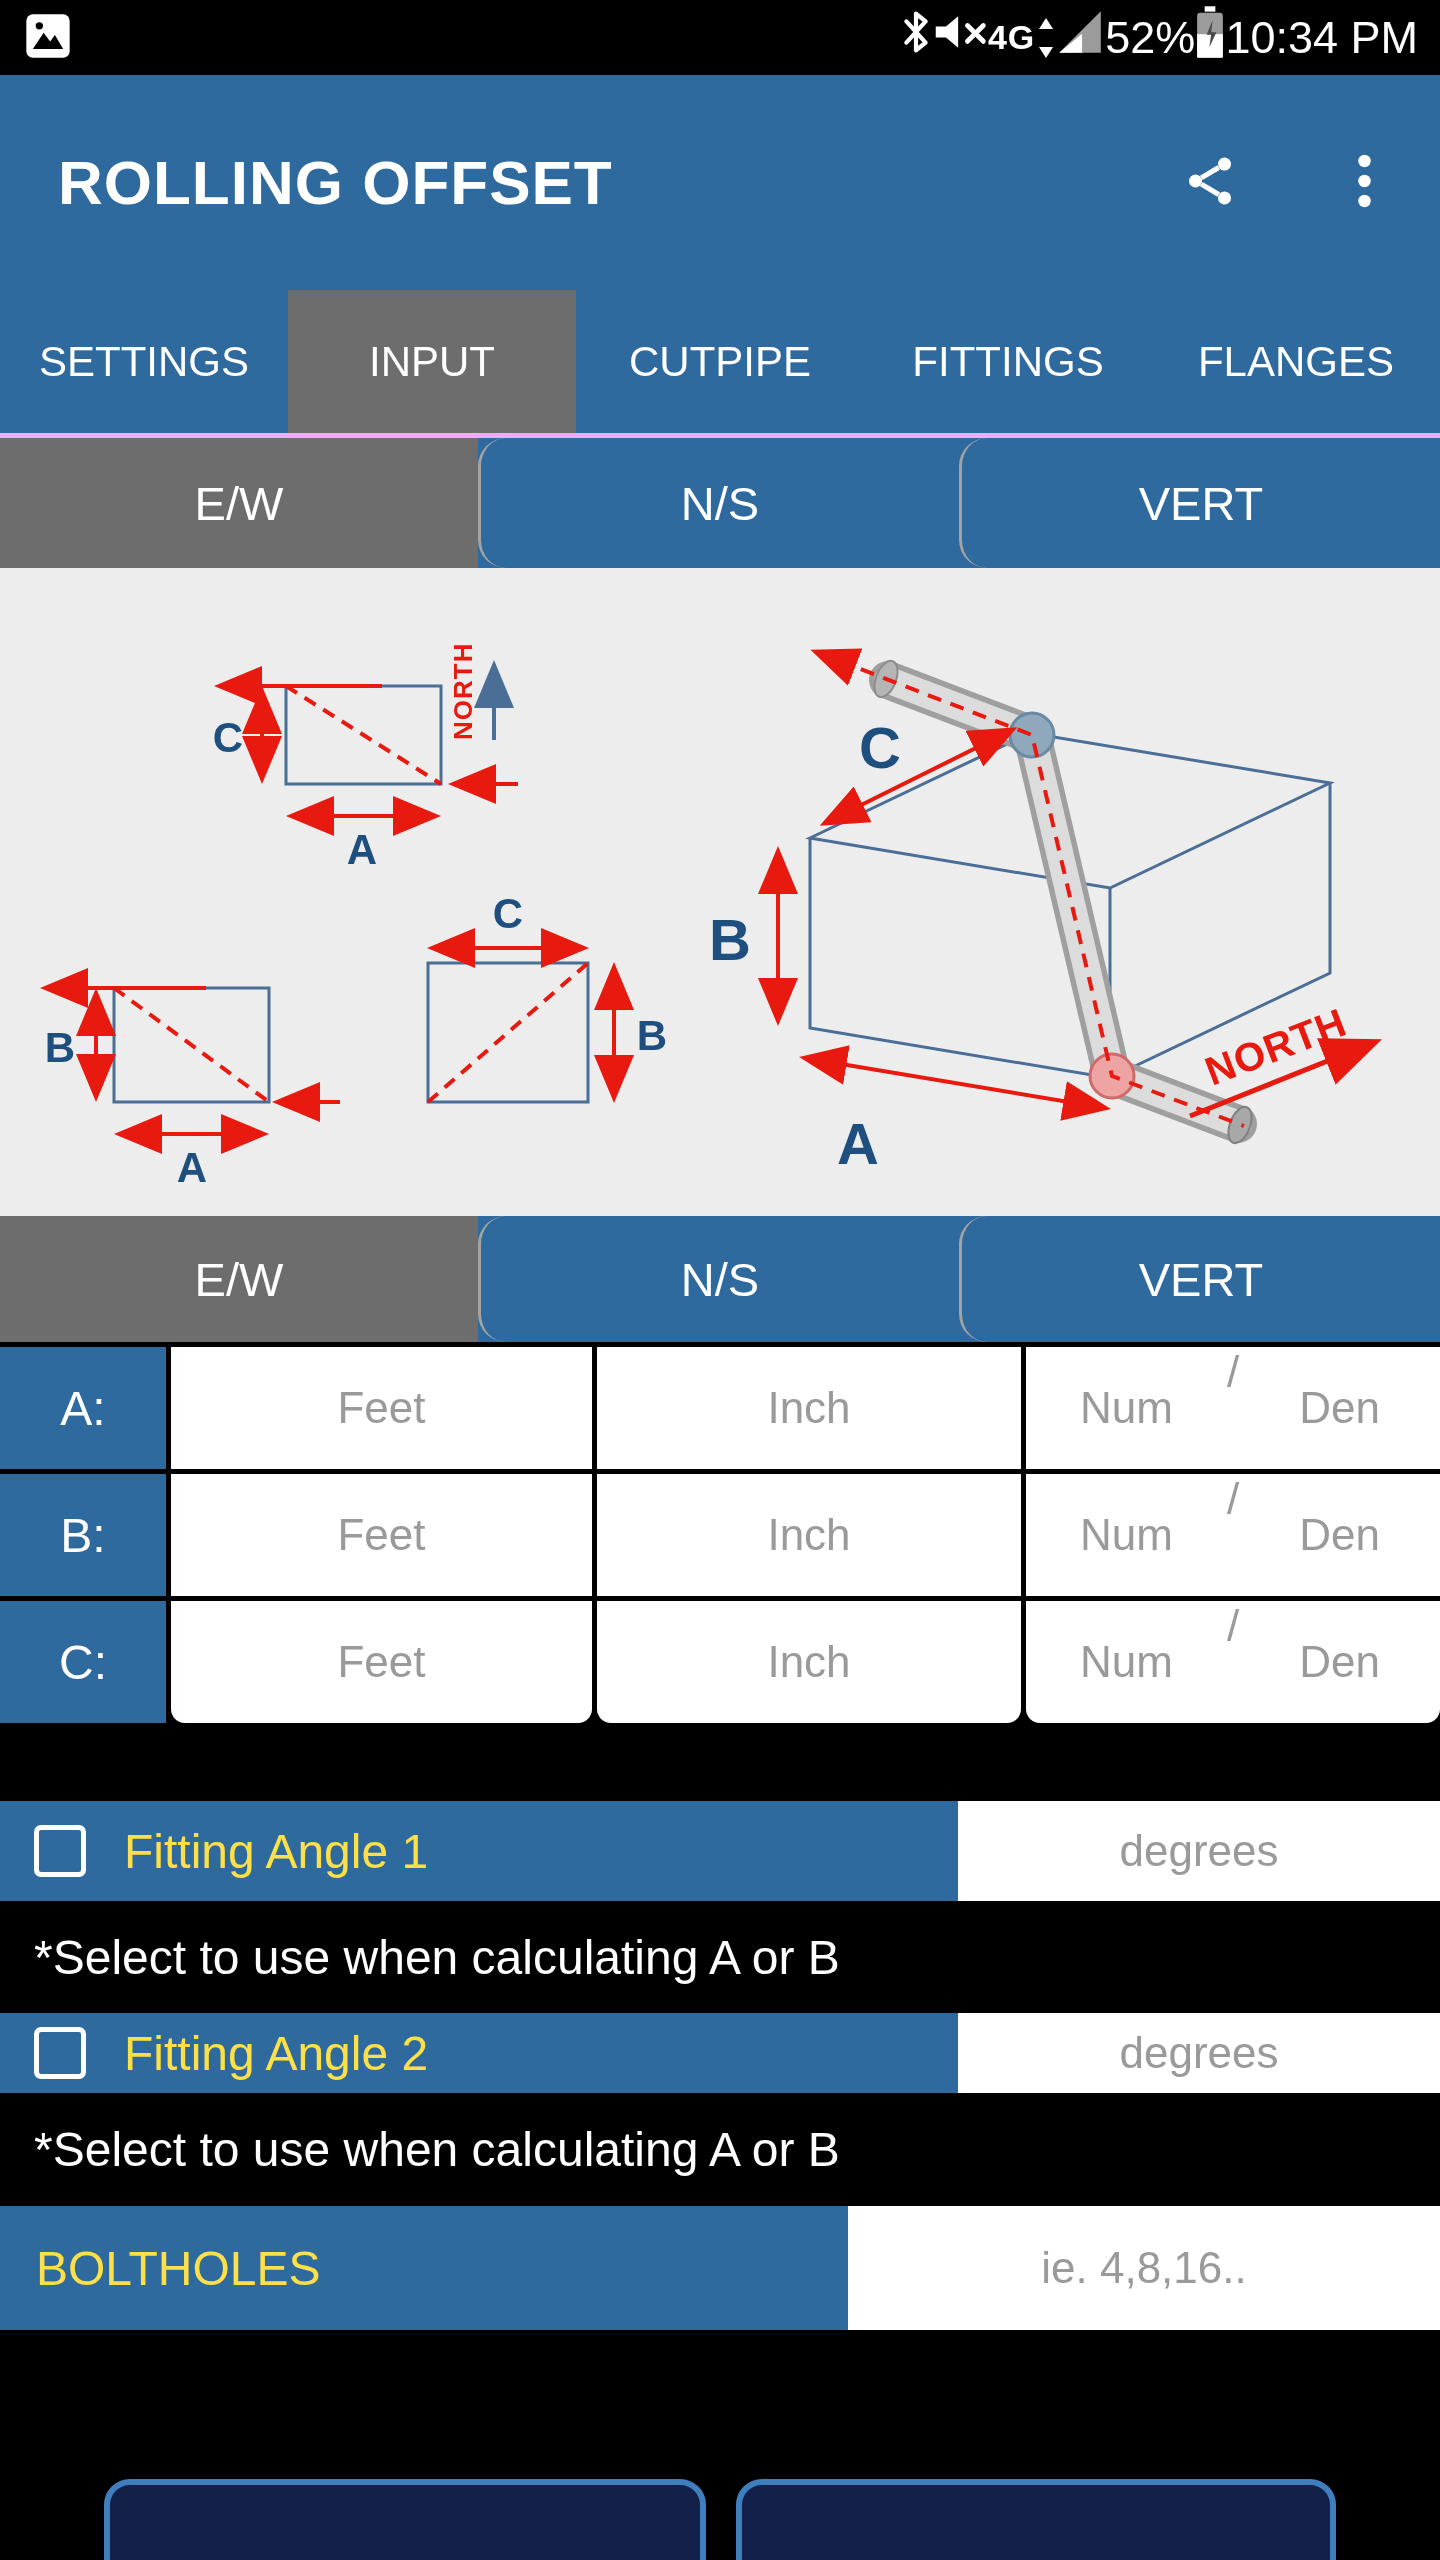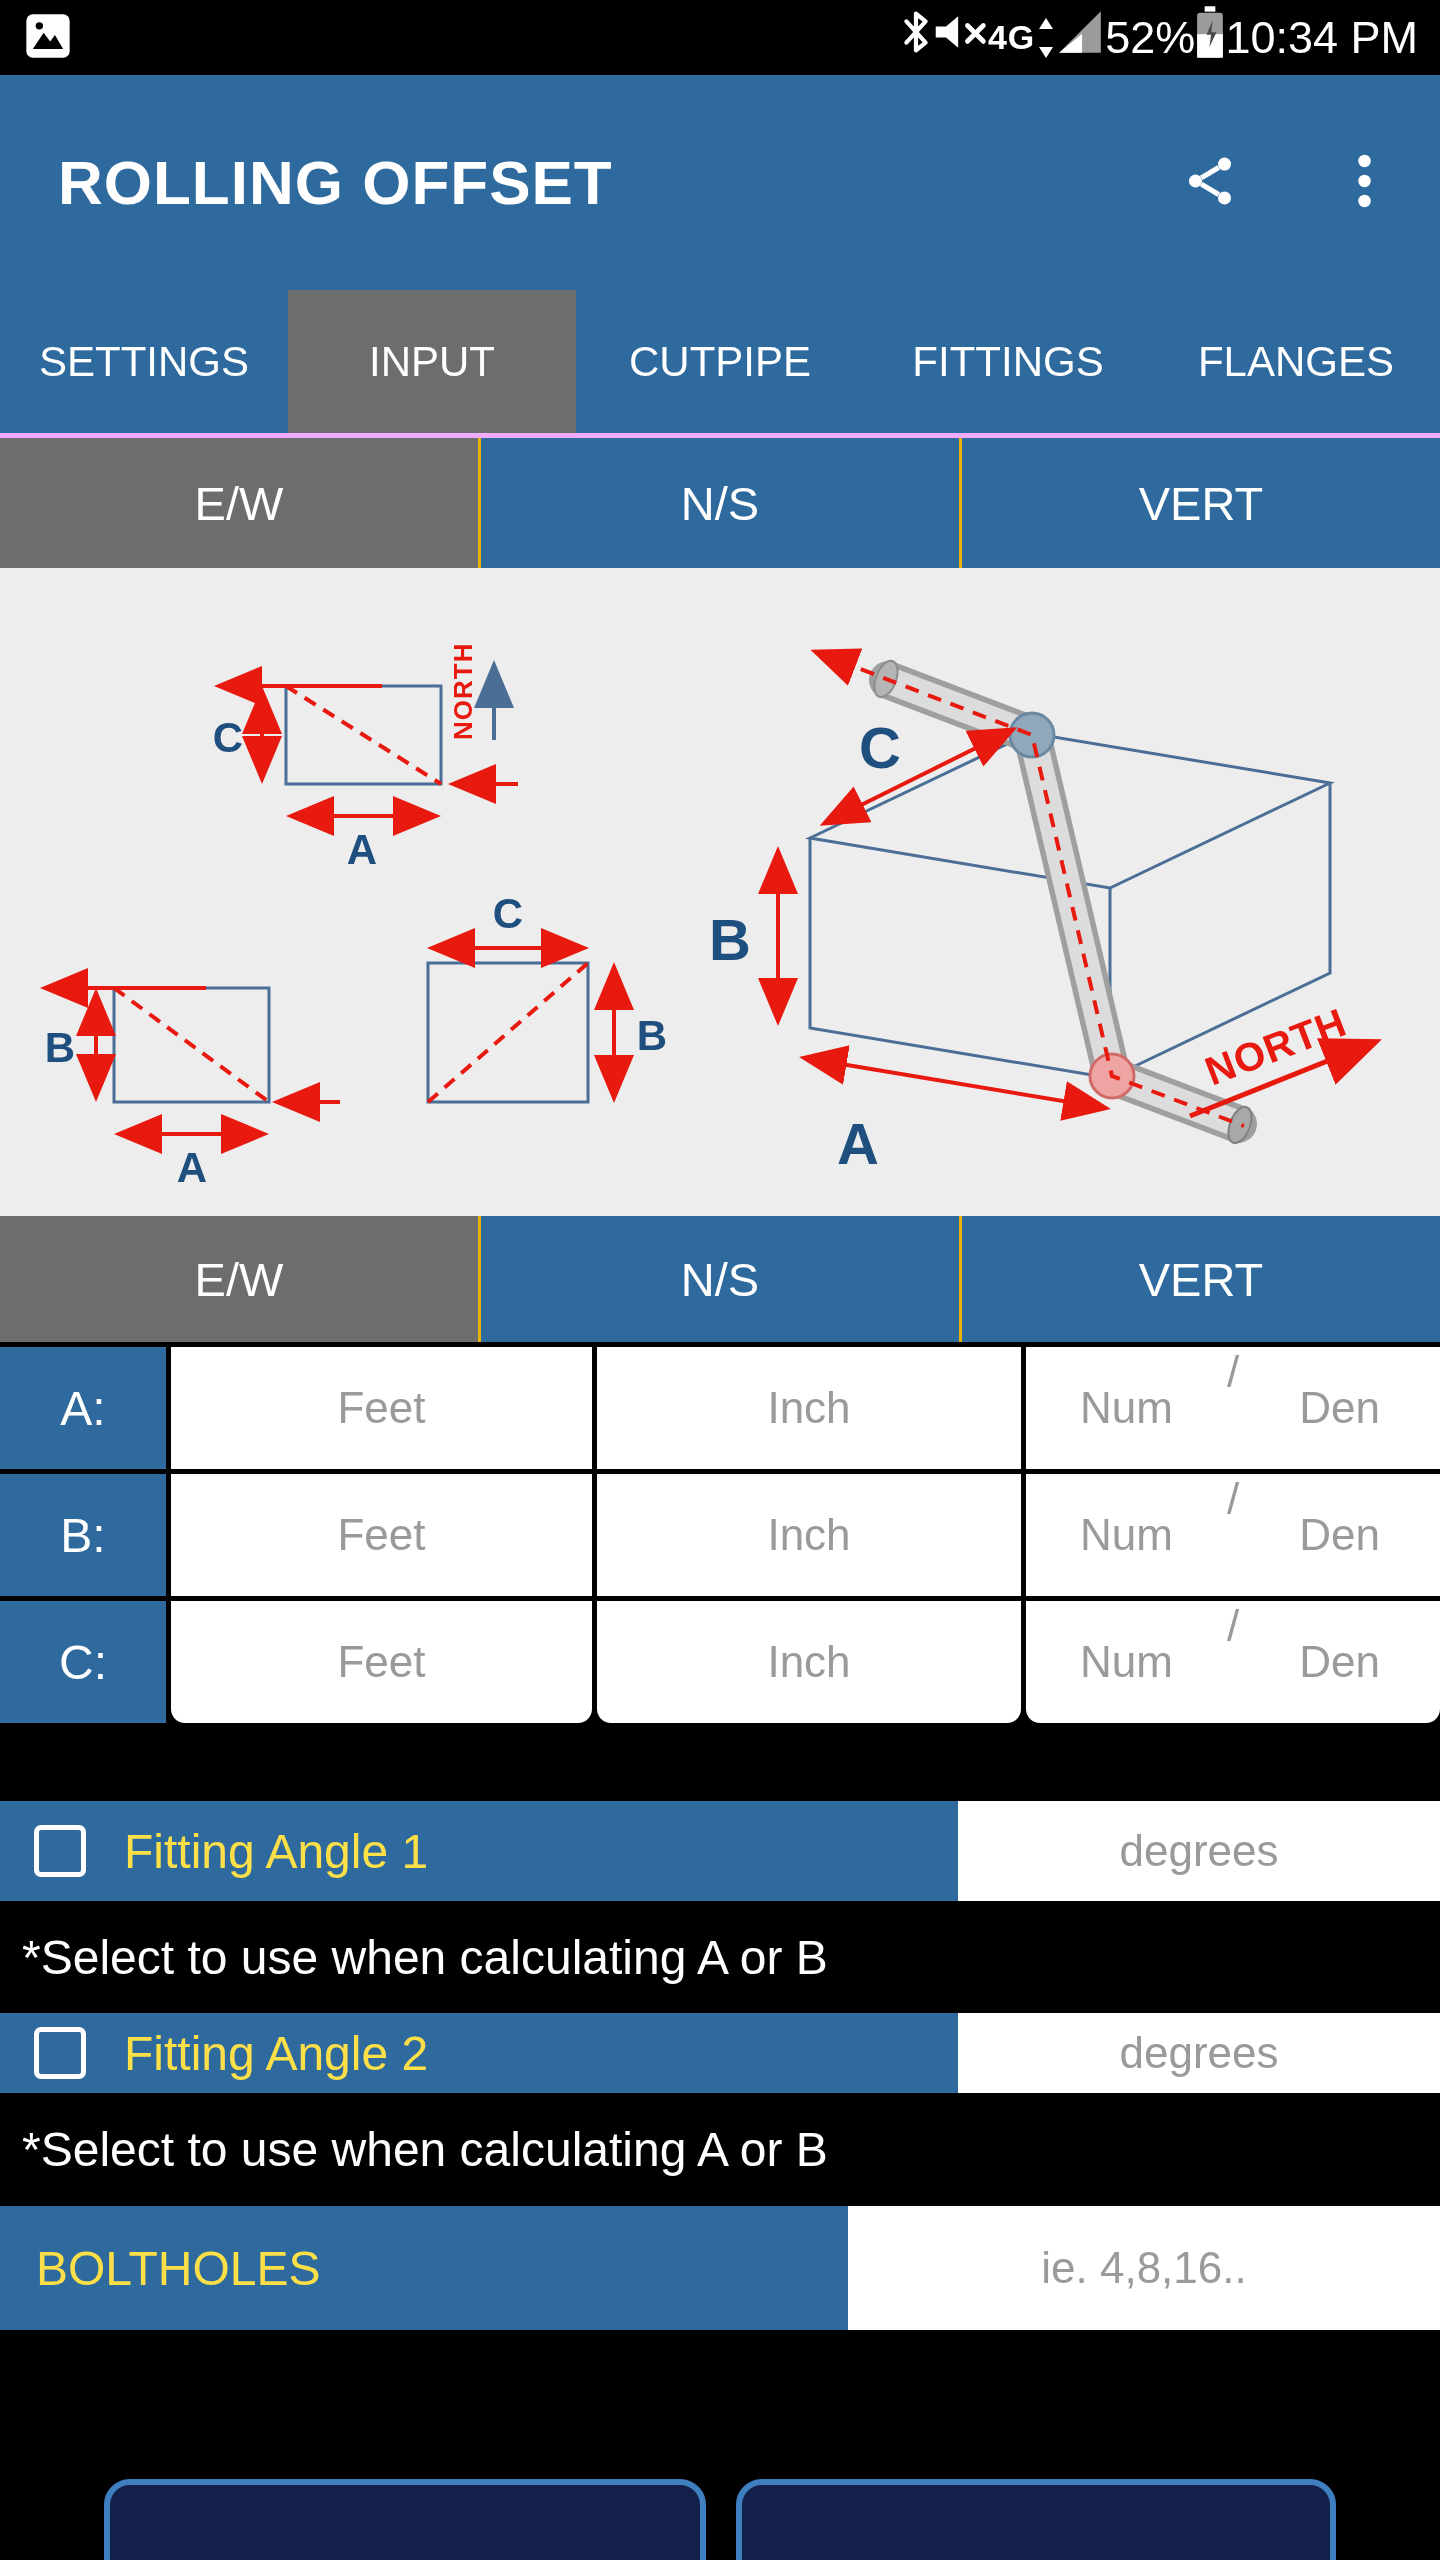--- a/index.html
+++ b/index.html
@@ -20,21 +20,21 @@
   
   .navtabs { height: 148px; background: #2e6a9e; display: flex; border-bottom: 5px solid #f0abfc; }
   .navtab { flex: 1; display: flex; align-items: center; justify-content: center; font-size: 42px; color: #fff; cursor: pointer; }
   .navtab.selected { background: #6d6d6d; }
 
   
   .planetabs { display: flex; background: #2e6a9e; }
   .planetabs.top { height: 130px; }
   .planetabs.bottom { height: 126px; }
   .planetab { flex: 1; display: flex; align-items: center; justify-content: center; font-size: 47px; color: #fff; background: #2e6a9e; cursor: pointer; }
-  .planetab + .planetab { border-left: 3px solid #eab308; }
+  .planetab + .planetab { border-left: 3px solid #a3a3a3; border-radius: 28px; }
   .planetab.selected { background: #6d6d6d; }
 
   
   .diagram { height: 648px; background: #ededed; }
 
   
   .mtable { background: #000; display: grid; grid-template-columns: 166px 421px 424px 1fr; grid-auto-rows: 122px; gap: 5px; padding-top: 5px; }
   .mlabel { background: #2e6a9e; color: #fff; font-size: 48px; display: flex; align-items: center; justify-content: center; }
   .mcell { background: #fff; }
   .mcell input { width: 100%; height: 100%; border: 0; background: transparent; text-align: center; font-size: 44px; color: #333; font-family: inherit; }
@@ -47,21 +47,21 @@
   
   .gap1 { height: 78px; background: #000; }
   .fitrow { display: flex; }
   .fitrow.h1 { height: 100px; }
   .fitrow.h2 { height: 80px; }
   .fitrow .blue { width: 958px; background: #2e6a9e; display: flex; align-items: center; gap: 38px; padding-left: 34px; }
   .fitrow .white { flex: 1; background: #fff; }
   .fitrow .white input { width: 100%; height: 100%; border: 0; background: transparent; text-align: center; font-size: 44px; color: #333; font-family: inherit; }
   .checkbox { width: 52px; height: 52px; border: 5px solid #fff; border-radius: 7px; background: transparent; flex: none; cursor: pointer; }
   .fitlabel { color: #fde047; font-size: 48px; }
-  .noterow { height: 112px; background: #000; color: #fff; font-size: 48px; display: flex; align-items: center; padding-left: 22px; }
+  .noterow { height: 112px; background: #000; color: #fff; font-size: 48px; display: flex; align-items: center; padding-left: 34px; }
   .noterow.h2 { height: 113px; }
   .boltrow { height: 124px; display: flex; }
   .boltrow .blue { width: 848px; background: #2e6a9e; display: flex; align-items: center; padding-left: 36px; }
 
   
   .footer { height: 197px; background: #000; position: relative; }
   .bottombtn { position: absolute; top: 149px; height: 140px; border-radius: 26px; background: #13204a; border: 6px solid #3f7fc0; cursor: pointer; }
   .bottombtn.left { left: 104px; width: 602px; }
   .bottombtn.right { left: 736px; width: 600px; }
 </style>

